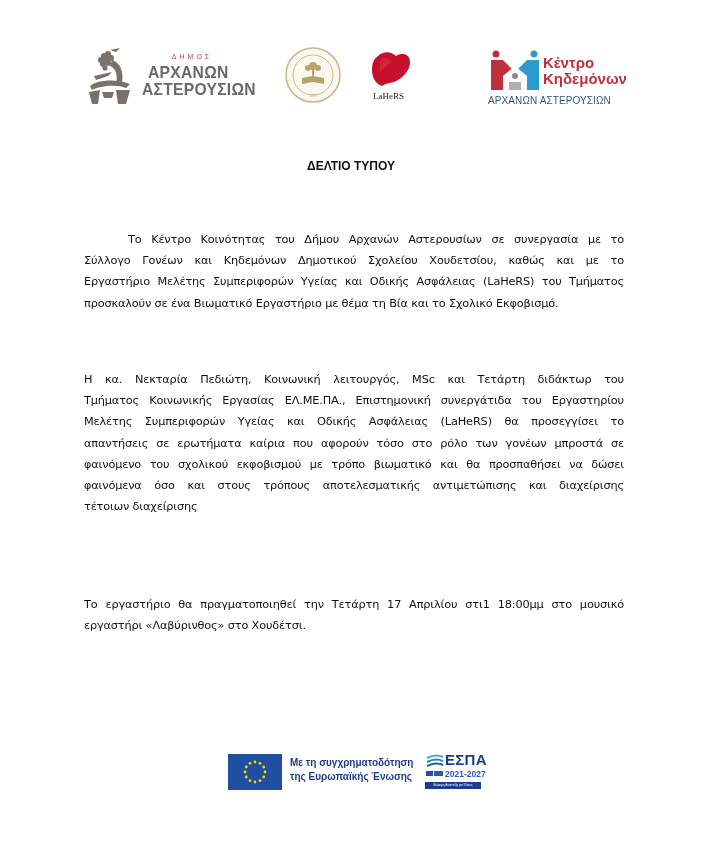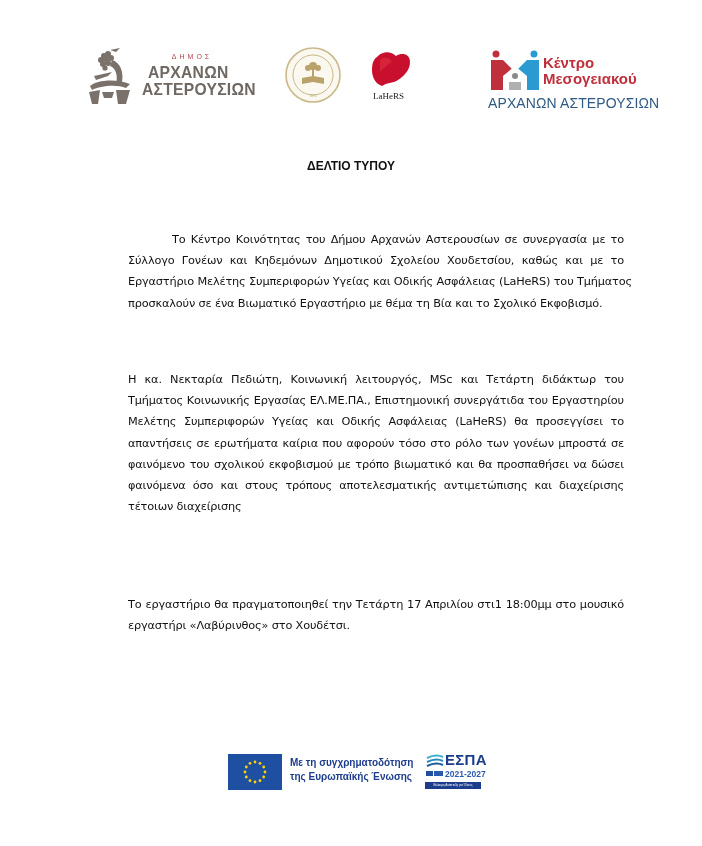--- a/index.html
+++ b/index.html
@@ -35,36 +35,36 @@
     .lahers .txt { position: absolute; left: 7px; top: 41px; font-family: "Liberation Serif", serif;
       font-size: 9px; color: #222; }
 
     
     .kentro { left: 487px; top: 50px; width: 135px; height: 62px; }
     .kentro .k1, .kentro .k2 { position: absolute; left: 56px; font-family: "Liberation Sans", sans-serif;
       font-weight: bold; color: #c0303c; font-size: 15px; line-height: 16px; }
     .kentro .k1 { top: 5px; }
     .kentro .k2 { top: 21px; }
     .kentro .sub { position: absolute; left: 1px; top: 45px; font-family: "Liberation Sans", sans-serif;
-      font-size: 14px; color: #2e5a85; letter-spacing: 0.1px; white-space: nowrap; }
+      font-size: 10px; color: #2e5a85; letter-spacing: 0.1px; white-space: nowrap; }
 
     
     .title {
       position: absolute; top: 159px; left: 0; width: 702px; text-align: center;
       font-family: "Liberation Sans", sans-serif; font-weight: bold; font-size: 12px; color: #111;
     }
 
     
     .para {
       position: absolute; left: 84px; width: 540px;
       font-family: "DejaVu Sans", sans-serif; font-size: 11.3px; line-height: 21.2px;
       text-align: justify; color: #111;
       letter-spacing: -0.15px;
     }
-    .para .line { display: block; text-align: justify; text-align-last: justify; white-space: nowrap; margin-left: 44px; }
+    .para .line { display: block; text-align: justify; text-align-last: justify; white-space: nowrap; }
     .para .line.last { text-align-last: left; }
     .p1 { top: 229px; }
     .p2 { top: 369px; }
     .p3 { top: 594px; }
 
     
     .footer { position: absolute; left: 228px; top: 752px; width: 260px; height: 38px; }
     .eu-flag { position: absolute; left: 0; top: 2px; width: 54px; height: 36px; background: #1f4fa0; }
     .eu-text { position: absolute; left: 62px; top: 4px; font-family: "Liberation Sans", sans-serif;
       font-weight: bold; font-size: 10px; line-height: 14px; color: #1d3c8c; white-space: nowrap; }
@@ -131,21 +131,21 @@
   <svg width="52" height="42" viewBox="0 0 52 42" style="position:absolute;left:2px;top:0;">
     <circle cx="7" cy="4" r="3.5" fill="#c0303c"></circle>
     <circle cx="45" cy="4" r="3.5" fill="#2a9ad0"></circle>
     <path d="M2 10 L14 10 L26 22 L26 40 L2 40 Z" fill="#c0303c"></path>
     <path d="M50 10 L38 10 L26 22 L26 40 L50 40 Z" fill="#2a9ad0"></path>
     <path d="M14 40 L14 26 L26 16 L38 26 L38 40 Z" fill="#ffffff"></path>
     <circle cx="26" cy="26" r="3" fill="#8a8a8a"></circle>
     <path d="M20 40 L20 32 L32 32 L32 40 Z" fill="#b0b0b0"></path>
   </svg>
   <div class="k1">Κέντρο</div>
-  <div class="k2">Μεσογειακού</div>
+  <div class="k2">Κηδεμόνων</div>
   <div class="sub">ΑΡΧΑΝΩΝ ΑΣΤΕΡΟΥΣΙΩΝ</div>
 </div>
 
 <div class="title">ΔΕΛΤΙΟ ΤΥΠΟΥ</div>
 
 <div class="para p1">
   <span class="line" style="padding-left:44px;">Το Κέντρο Κοινότητας του Δήμου Αρχανών Αστερουσίων σε συνεργασία με το</span>
   <span class="line">Σύλλογο Γονέων και Κηδεμόνων Δημοτικού Σχολείου Χουδετσίου, καθώς και με το</span>
   <span class="line">Εργαστήριο Μελέτης Συμπεριφορών Υγείας και Οδικής Ασφάλειας (LaHeRS) του Τμήματος</span>
   <span class="line last">προσκαλούν σε ένα  Βιωματικό Εργαστήριο με θέμα  τη Βία και το Σχολικό Εκφοβισμό.</span>

